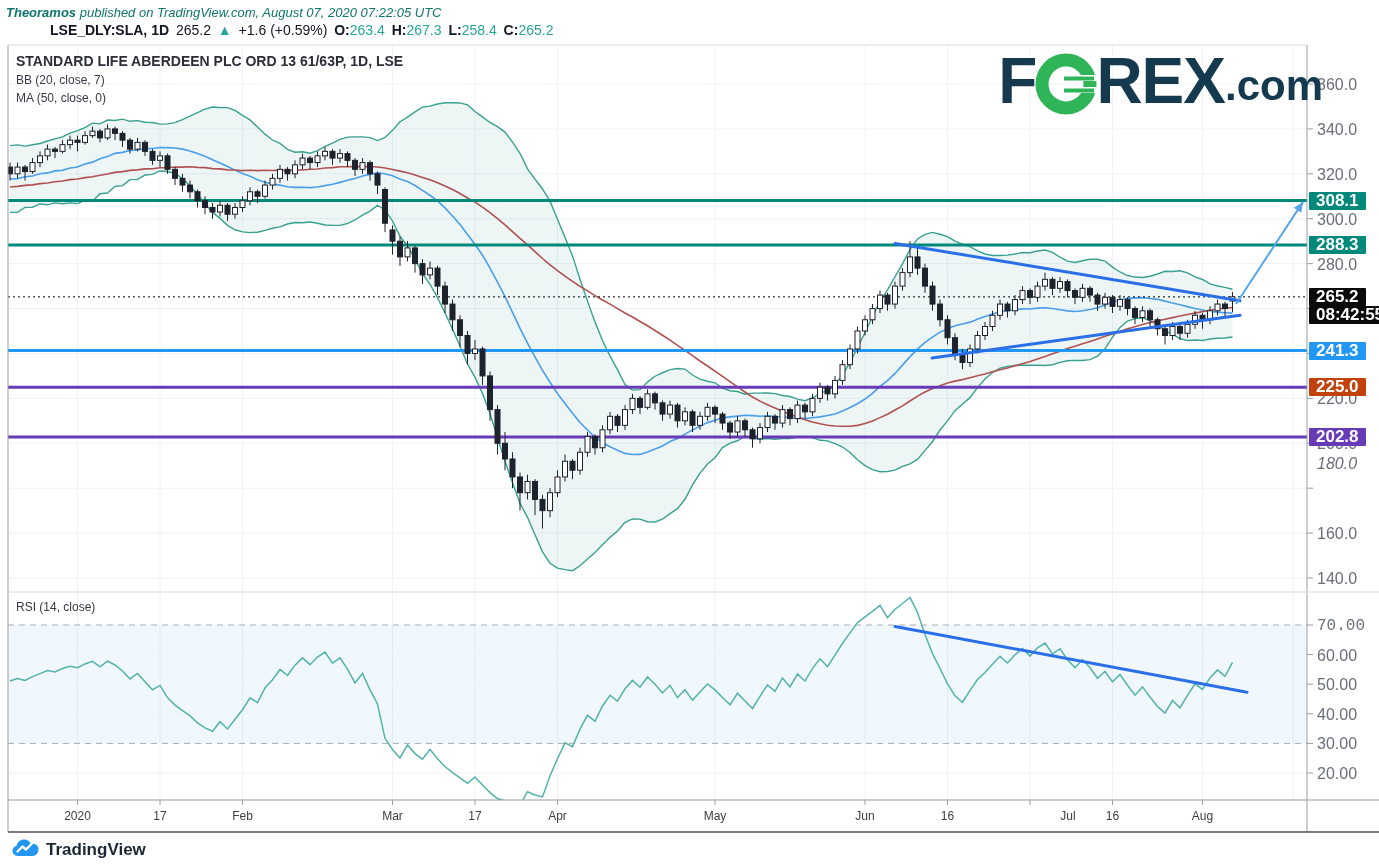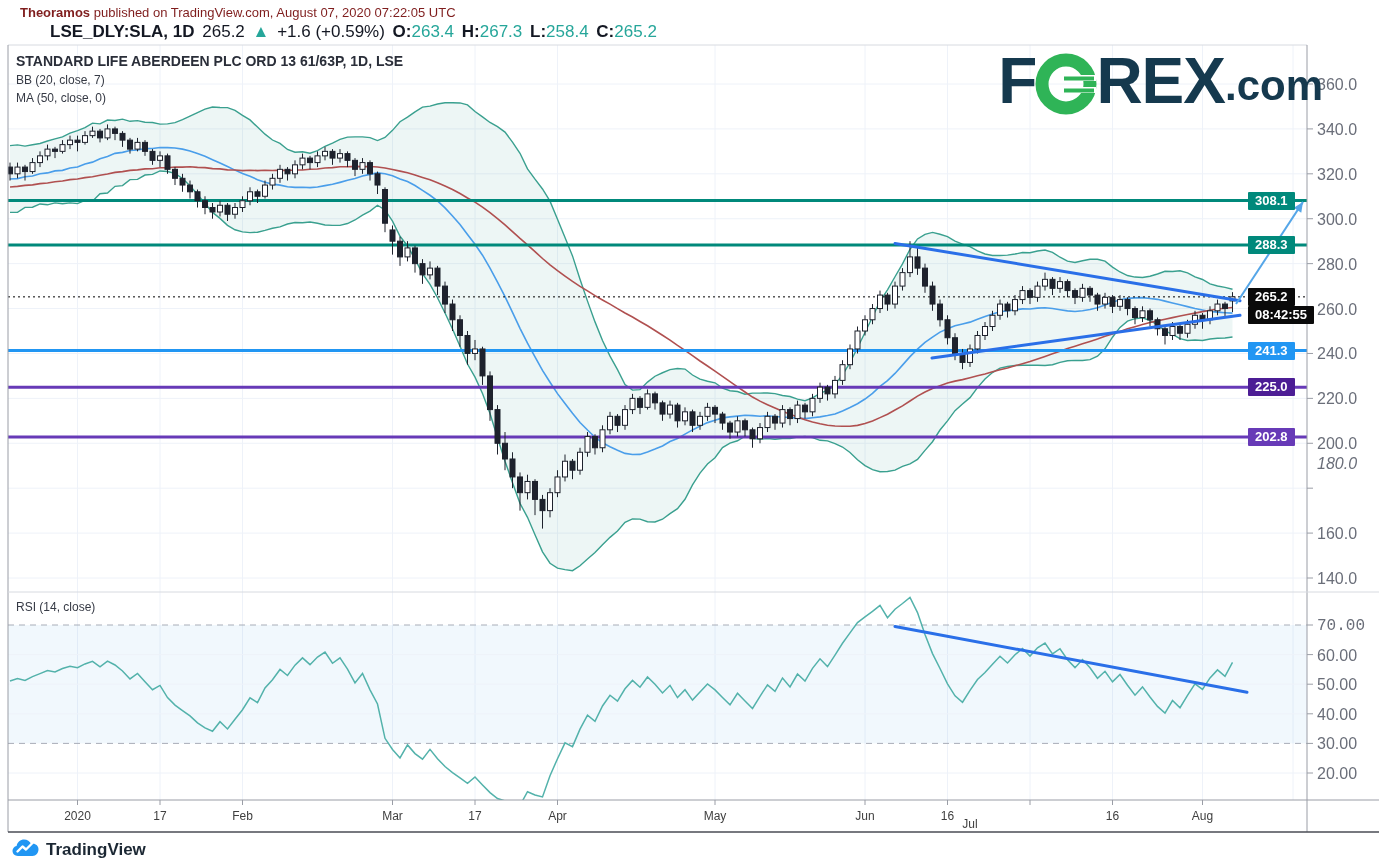--- a/index.html
+++ b/index.html
@@ -1,35 +1,35 @@
 <!DOCTYPE html>
 <html><head>
 <meta charset="utf-8">
 <style>
   html,body{margin:0;padding:0;background:#ffffff;}
   body{width:1379px;height:868px;overflow:hidden;font-family:"Liberation Sans","DejaVu Sans",sans-serif;}
   #app{position:relative;width:1379px;height:868px;background:#fff;}
   
-  .hdr{position:absolute;left:20px;top:5px;font-size:13px;color:#7f1d1d;white-space:nowrap;}
-  .hdr2{position:absolute;left:10px;top:22px;font-size:17px;color:#131722;white-space:nowrap;padding-left:40px;}
+  .hdr{position:absolute;left:6px;top:5px;font-size:13px;color:#0f766e;white-space:nowrap;font-style:italic;}
+  .hdr2{position:absolute;left:10px;top:22px;font-size:14px;color:#131722;white-space:nowrap;padding-left:40px;}
   .b{font-weight:bold;}
   .teal{color:#26a69a;}
   .hdr2 span{margin-right:3px;}
   
   #chart-svg{position:absolute;left:0;top:0;}
   
   .legend{position:absolute;left:16px;top:53px;z-index:5;color:#2a2e39;
           text-shadow:0 0 3px #fff,0 0 3px #fff;}
   .legend .t{font-size:14px;font-weight:bold;margin-bottom:4px;}
   .legend .r{font-size:12px;margin-bottom:4px;color:#363a45;}
   .rsi-legend{position:absolute;left:16px;top:600px;z-index:5;font-size:12px;color:#363a45;
           text-shadow:0 0 3px #fff,0 0 3px #fff;}
   
   .plabel{position:absolute;left:1317px;font-size:16px;color:#6a6e79;z-index:2;}
-  .badge{position:absolute;left:1248px;height:18px;line-height:18px;color:#fff;font-size:13px;
+  .badge{position:absolute;left:1309px;height:18px;line-height:18px;color:#fff;font-size:17px;
          font-weight:bold;padding:0 7px;border-radius:1px;z-index:6;white-space:nowrap;}
   .tlabel{position:absolute;font-size:12px;color:#404040;transform:translateX(-50%);z-index:2;}
   
   .wm{position:absolute;top:44px;right:56px;display:flex;align-items:center;z-index:4;
       color:#15394e;font-weight:800;}
   .wm .big{font-size:64px;line-height:74px;letter-spacing:-1px;}
   .wm .oo{margin:0 -2px;position:relative;top:2px;}
   .wm .com{font-size:42px;font-weight:800;letter-spacing:0px;position:relative;top:5px;}
   
   .footer{position:absolute;left:12px;top:839px;display:flex;align-items:center;gap:7px;z-index:5;}
@@ -551,24 +551,24 @@
       <div class="plabel" style="top: 765px;">20.00</div>
       <div class="tlabel" style="left: 77.5px; top: 809px;">2020</div>
       <div class="tlabel" style="left: 160px; top: 809px;">17</div>
       <div class="tlabel" style="left: 242.5px; top: 809px;">Feb</div>
       <div class="tlabel" style="left: 392.5px; top: 809px;">Mar</div>
       <div class="tlabel" style="left: 475px; top: 809px;">17</div>
       <div class="tlabel" style="left: 557.5px; top: 809px;">Apr</div>
       <div class="tlabel" style="left: 715px; top: 809px;">May</div>
       <div class="tlabel" style="left: 865px; top: 809px;">Jun</div>
       <div class="tlabel" style="left: 947.5px; top: 809px;">16</div>
-      <div class="tlabel" style="left: 970px; top: 809px; margin-top: 8px;">Jul</div>
+      <div class="tlabel" style="left: 1068px; top: 809px;">Jul</div>
       <div class="tlabel" style="left: 1112.5px; top: 809px;">16</div>
       <div class="tlabel" style="left: 1202.5px; top: 809px;">Aug</div>
       <div class="badge" style="top: 191.539px; background: rgb(0, 137, 123);">308.1</div>
       <div class="badge" style="top: 235.999px; background: rgb(0, 137, 123);">288.3</div>
       <div class="badge" style="top: 341.535px; background: rgb(33, 150, 243);">241.3</div>
-      <div class="badge" style="top: 378.136px; background: #4c1d95;">225.0</div>
+      <div class="badge" style="top: 378.136px; background: #c2410c;">225.0</div>
       <div class="badge" style="top: 427.985px; background: rgb(103, 58, 183);">202.8</div>
       <div class="badge" style="top: 287.869px; background: rgb(10, 10, 10);">265.2</div>
       <div class="badge" style="top: 305.869px; background: rgb(10, 10, 10);">08:42:55</div>
     </div>
 </div>
 
 </body></html>

